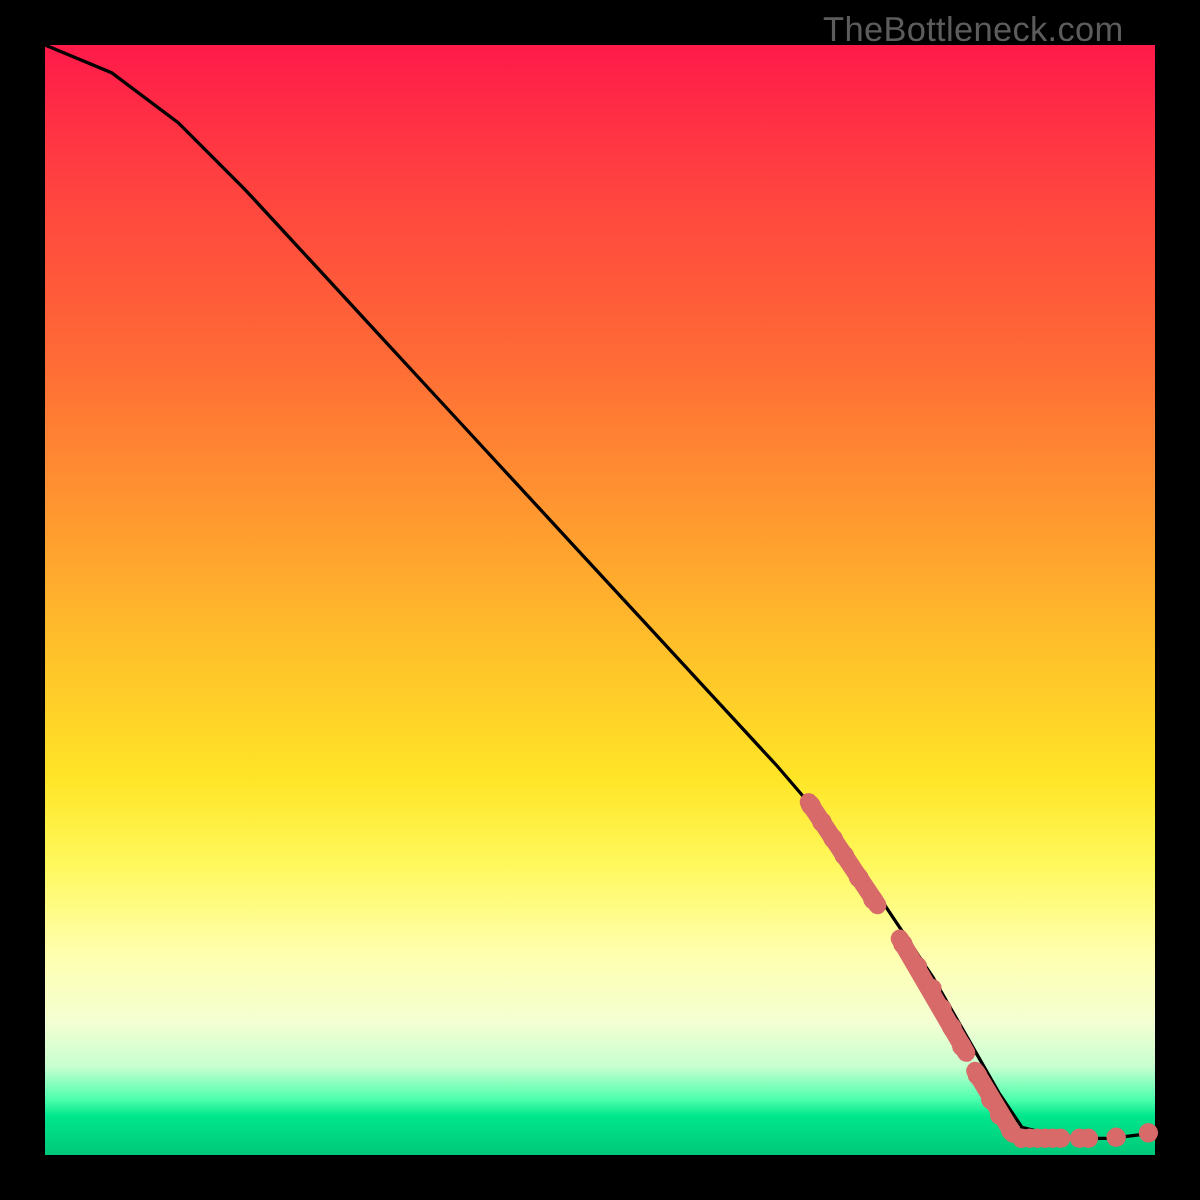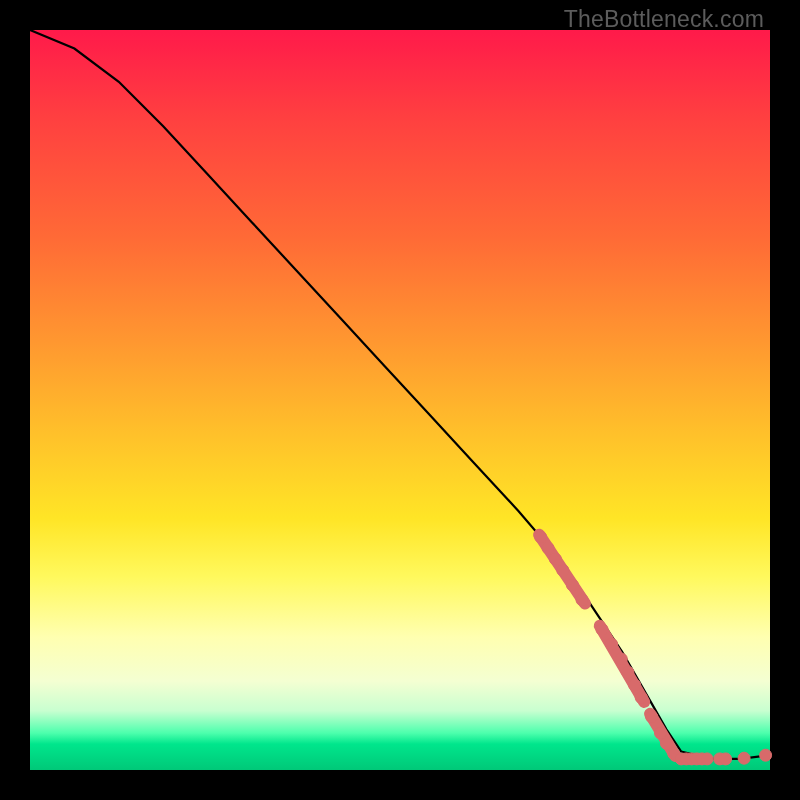--- a/index.html
+++ b/index.html
@@ -37,21 +37,21 @@
       #f4ffd2 88%,
       #c8ffd0 92%,
       #4dffad 95%,
       #00e68c 96.5%,
       #00c878 100%
     );
   }
   .watermark {
     position: absolute;
     top: 6px;
-    right: 36px;
+    right: 51px;
     color: #5c5c5c;
     font-size: 23px;
     font-weight: 500;
     letter-spacing: 0.2px;
     user-select: none;
   }
   svg.overlay {
     position: absolute;
     left: 0;
     top: 0;

